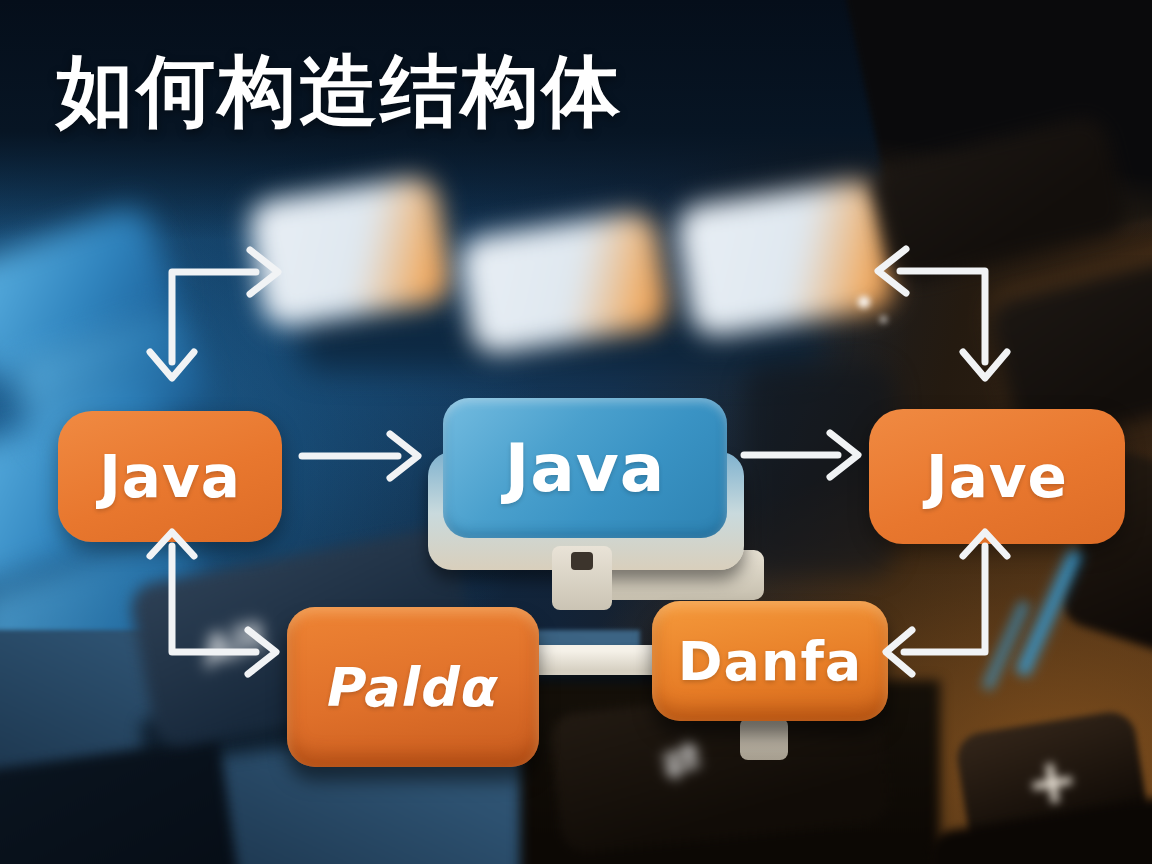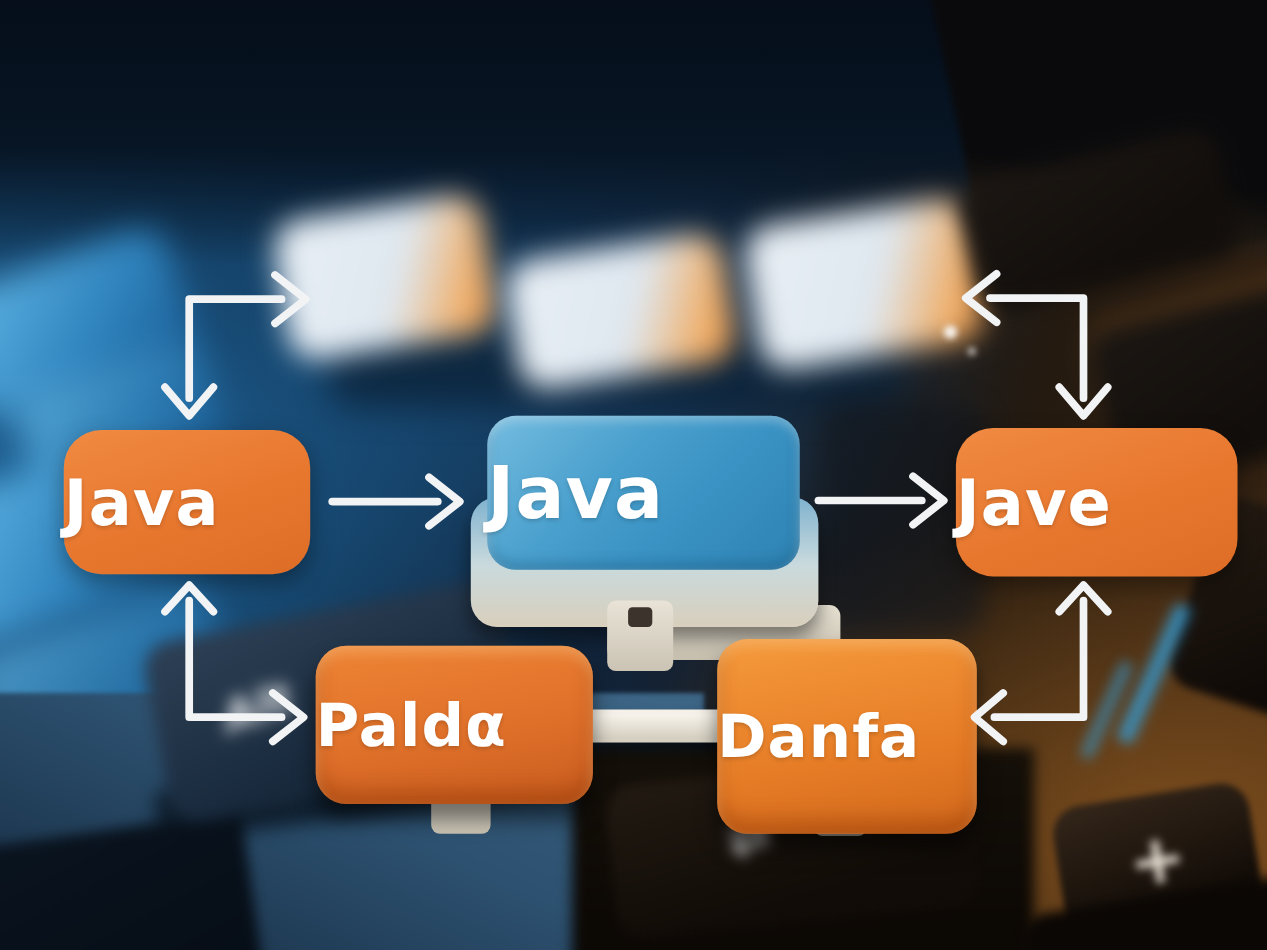--- a/index.html
+++ b/index.html
@@ -84,35 +84,35 @@
   .stem-notch{ position:absolute; left:19px; top:6px; width:22px; height:18px;
     background:#3c342c; border-radius:4px; display:block; }
   .stem-palda{ left:392px; top:722px; width:54px; height:36px; }
   .stem-danfa{ left:740px; top:718px; width:48px; height:42px;
     background:linear-gradient(180deg,#cfc8ba,#a69e8f); }
   .rod{ position:absolute; left:524px; top:645px; width:144px; height:30px; z-index:3;
     border-radius:15px; background:linear-gradient(180deg,#f5f1e8 20%,#d6d0c2 85%);
     box-shadow:0 8px 10px rgba(0,0,0,.5); }
 
   
-  .node{ position:absolute; z-index:4; display:flex; align-items:center; 
-    color:#fff; font-weight:800; }
+  .node{ position:absolute; z-index:4; display:flex; align-items:center; justify-content:center;
+    color:#fff; font-weight:800;margin-top:20px; }
   .node .node-label{ text-shadow:0 2px 4px rgba(0,0,0,.18); letter-spacing:1px; }
   .flat{ border-radius:34px; background:linear-gradient(160deg,#f08a42 0%,#e8772e 55%,#dd6c26 100%);
     box-shadow:0 8px 20px rgba(0,0,0,.35); font-size:58px; }
   .n-left{ left:58px; top:391px; width:224px; height:131px; }
   .n-right{ left:869px; top:389px; width:256px; height:135px; }
   .keycap-blue{ left:443px; top:378px; width:284px; height:140px; border-radius:26px; font-size:66px;
     background:linear-gradient(135deg,#74bce0 0%,#4aa0cd 38%,#3a93c4 62%,#2d82b2 100%);
     box-shadow:inset 0 4px 10px rgba(255,255,255,.35), inset 0 -6px 12px rgba(10,60,95,.3); }
   .keycap-orange{ border-radius:28px; font-size:54px;
     box-shadow:0 14px 18px rgba(0,0,0,.5), inset 0 6px 12px rgba(255,210,150,.4), inset 0 -12px 18px rgba(130,45,0,.4); }
-  .n-palda{ left:287px; top:587px; width:252px; height:144px;
-    background:linear-gradient(170deg,#ee8434 0%,#df702a 55%,#c85c1e 100%); }
-  .n-danfa{ left:652px; top:581px; width:236px; height:177px;
+  .n-palda{ left:287px; top:587px; width:252px; height:160px;
+    background:linear-gradient(170deg,#ee8434 0%,#df702a 55%,#c85c1e 100%);font-style:italic; }
+  .n-danfa{ left:652px; top:581px; width:236px; height:120px;
     background:linear-gradient(170deg,#f59a3c 0%,#e67c26 60%,#d2691c 100%); }
 
   
   .arrows{ position:absolute; left:0; top:0; z-index:5; }
   .title{ position:absolute; left:56px; top:40px; z-index:6; color:#fff;
     font-size:78px; font-weight:900; letter-spacing:3px;
     text-shadow:0 3px 10px rgba(0,0,0,.45); }
 </style>
 </head>
 <body>
@@ -205,14 +205,15 @@
         <path d="M248 630 L276 652 L248 674"></path>
       </g>
       <g>
         <path d="M985 546 V652 H904"></path>
         <path d="M963 556 L985 532 L1007 556"></path>
         <path d="M912 630 L886 652 L912 674"></path>
       </g>
     </g>
   </svg>
 
+  <h1 class="title">如何构造结构体</h1>
 
 </div>
 
 </body></html>

